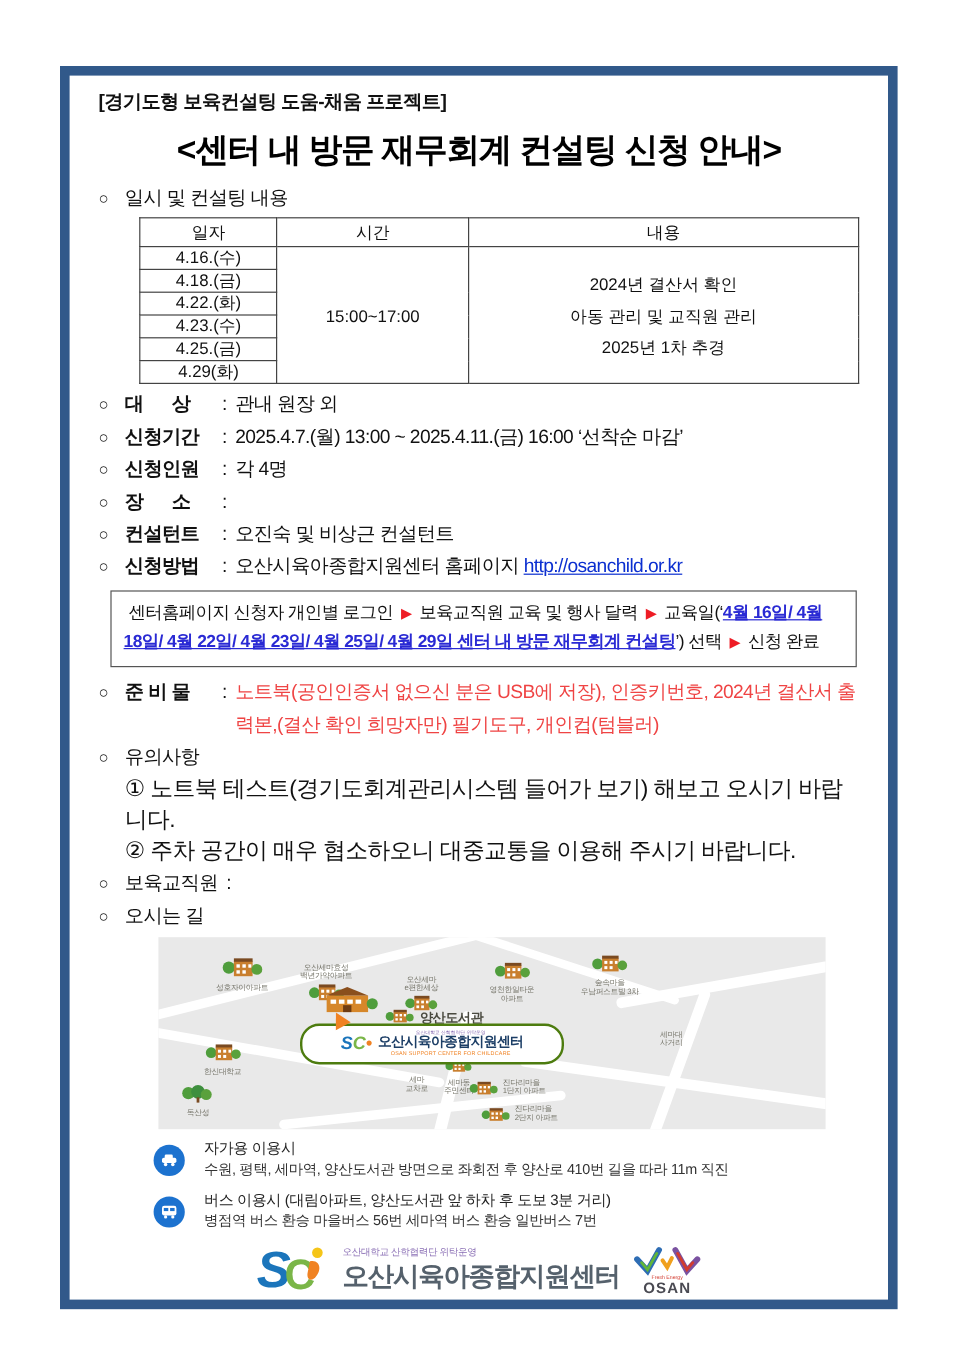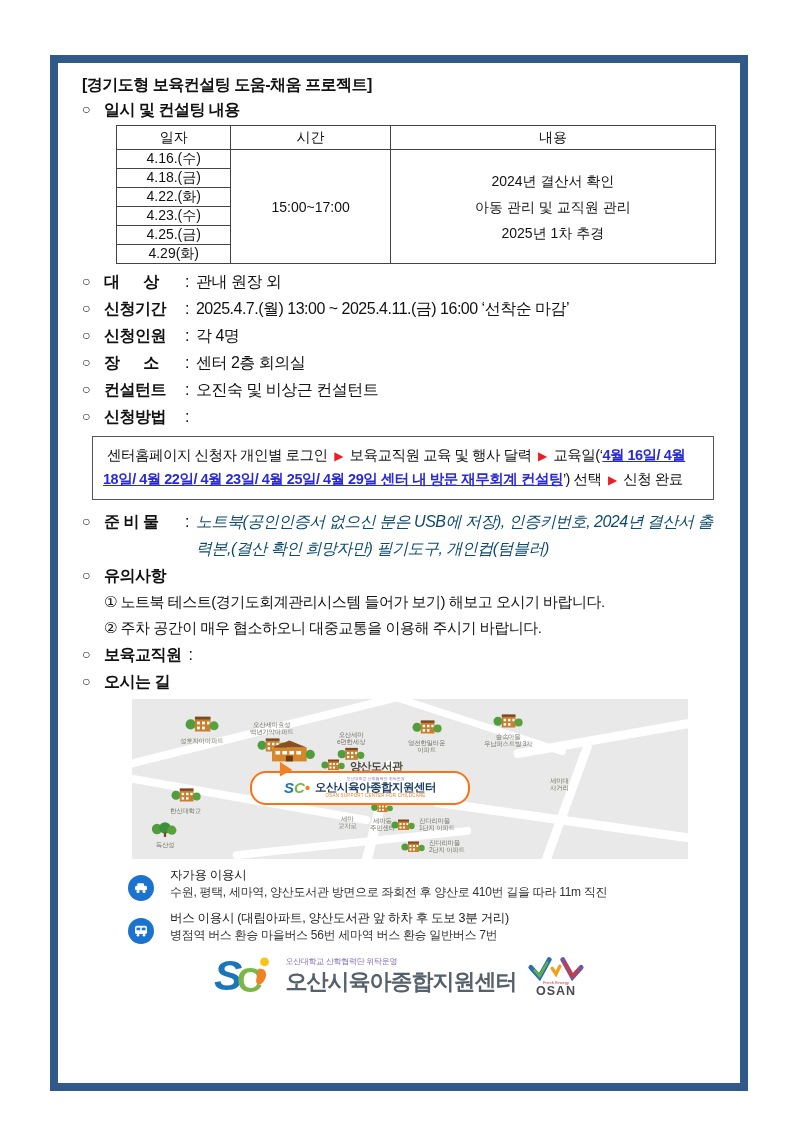--- a/index.html
+++ b/index.html
@@ -8,67 +8,67 @@
   .frame { position:absolute; left:50px; top:55px; width:698px; height:1036px;
            border:8px solid #31598a; background:#fff; padding:12px 24px 10px 24px; }
 
   .tag-line { font-size:16px; font-weight:bold; color:#111; letter-spacing:-0.5px; }
   .main-title { text-align:center; font-size:28px; font-weight:bold; color:#000;
                 letter-spacing:-1px; margin:10px 0 8px 0; }
 
   .sec-row { display:flex; align-items:flex-start; font-size:16px; color:#111;
              line-height:27px; letter-spacing:-0.5px; }
   .bullet { width:22px; flex:0 0 22px; font-size:14px; color:#222; }
-  .sec-label { font-weight:bold; white-space:pre; }
+  .sec-label { font-weight:normal; white-space:pre; }
   .sec-colon { padding:0 7px; }
   .row-value { flex:1; }
   .lbl-fixed { width:74px; flex:0 0 74px; font-weight:bold; white-space:pre; }
 
   table.sched { border-collapse:collapse; margin:2px 0 4px 34px; font-size:14px; color:#111; }
   table.sched th, table.sched td { border:1px solid #444; text-align:center; padding:0 4px; }
   table.sched th { font-weight:normal; height:24px;margin-top:44px; }
   table.sched td.d { width:115px; height:19px; }
   table.sched td.t { width:160px; }
   table.sched td.c { width:328px; }
   .cell-line { display:block; line-height:26px; }
 
   a.link { color:#0b2fd0; text-decoration:underline; }
 
   .steps-box { border:1px solid #555; margin:6px 2px 8px 10px; padding:7px 10px;
                font-size:14.5px; line-height:1.65; color:#111; letter-spacing:-0.5px; text-indent:4px;}
   .arrow { color:#ee1c25; font-size:12px; padding:0 3px; }
   .blue-u { color:#2a2ad4; font-weight:bold; text-decoration:underline; }
 
-  .blue-txt { color:#0c4a6e;font-style:italic; }
-  .note-item { padding-left:22px; font-size:15px; line-height:26px; color:#111; letter-spacing:-0.5px; }
+  .blue-txt { color:#ef4444; }
+  .note-item { padding-left:22px; font-size:19px; line-height:26px; color:#111; letter-spacing:-0.5px; }
 
   
   .map { position:relative; width:556px; height:160px; background:#e9e9e9; overflow:hidden;
          margin:4px 0 8px 50px; }
   .road { position:absolute; background:#fff; border-radius:4px; }
   .poi { position:absolute; text-align:center; }
   .poi-lb { font-size:6.5px; line-height:7px; color:#76756a; letter-spacing:-0.3px; }
   .poi-lb span { display:block; }
   .lib-label { font-size:11px; font-weight:bold; color:#4a4a40; letter-spacing:-0.5px; }
   .callout { position:absolute; left:118px; top:72px; width:220px; height:34px; background:#fff;
-             border:2px solid #f97316; border-radius:16px; display:flex; align-items:center;
+             border:2px solid #4d7c0f; border-radius:16px; display:flex; align-items:center;
              justify-content:center; gap:5px; z-index:3; }
   .callout .ptr { position:absolute; left:24px; top:-12px; width:0; height:0;
                   border-left:7px solid transparent; border-right:7px solid transparent;
                   border-bottom:13px solid #f08223; transform:rotate(-28deg); }
   .co-logo { font-weight:bold; font-style:italic; font-size:15px; line-height:15px; }
   .co-s { color:#1b75bb; } .co-c { color:#7ab648; } .co-dot { color:#f08223; }
   .co-text { text-align:center; }
   .co-top { display:block; font-size:4px; color:#8a6fb5; line-height:5px; }
   .co-name { display:block; font-size:11.5px; font-weight:bold; color:#1c3e66; line-height:12px; letter-spacing:-0.5px;}
   .co-sub { display:block; font-size:4.5px; color:#f08223; line-height:6px; letter-spacing:0.2px; }
 
   
   .trans { margin:2px 0 0 46px; }
-  .t-row { display:flex; align-items:flex-end; margin-bottom:9px; }
+  .t-row { display:flex; align-items:center; margin-bottom:9px; }
   .t-ic { flex:0 0 26px; width:26px; height:26px; border-radius:50%; margin:2px 16px 0 0;
           display:flex; align-items:center; justify-content:center; }
   .t-blue { background:#1c72cf; } .t-orange { background:#f07f1d; }
   .t-title { font-size:12.5px; color:#222; line-height:17px; letter-spacing:-0.3px; }
   .t-desc { font-size:12px; color:#333; line-height:17px; letter-spacing:-0.3px; }
 
   
   .footer { display:flex; justify-content:center; align-items:center; gap:10px; margin-top:6px; }
   .f-name-wrap { text-align:left; }
   .f-small { font-size:8px; color:#8a6fb5; letter-spacing:-0.3px; }
@@ -107,20 +107,21 @@
       <rect x="12" y="13" width="6" height="5" fill="#6e3c13"></rect>
       <circle cx="33" cy="12" r="4" fill="#4f9d3c"></circle>
     </g>
   </defs>
 </svg>
 
 <div class="page">
   <div class="frame">
 
     <div class="tag-line">[경기도형 보육컨설팅 도움-채움 프로젝트]</div>
+    <div class="main-title">&lt;센터 내 방문 재무회계 컨설팅 신청 안내&gt;</div>
 
     <div class="sec-row">
       <span class="bullet">○</span>
       <span class="sec-label">일시 및 컨설팅 내용</span>
     </div>
 
     <table class="sched">
       <tbody>
           <tr>
         <th>일자</th>
@@ -169,32 +170,35 @@
     <div class="sec-row">
       <span class="bullet">○</span>
       <span class="lbl-fixed">신청인원</span>
       <span class="sec-colon">:</span>
       <span class="row-value">각 4명</span>
     </div>
     <div class="sec-row">
       <span class="bullet">○</span>
       <span class="lbl-fixed">장      소</span>
       <span class="sec-colon">:</span>
-      <span class="row-value">센터 2층 회의실</span>
     </div>
     <div class="sec-row">
       <span class="bullet">○</span>
       <span class="lbl-fixed">컨설턴트</span>
       <span class="sec-colon">:</span>
       <span class="row-value">오진숙 및 비상근 컨설턴트</span>
     </div>
     <div class="sec-row">
       <span class="bullet">○</span>
       <span class="lbl-fixed">신청방법</span>
       <span class="sec-colon">:</span>
+      <span class="row-value">
+        <span>오산시육아종합지원센터 홈페이지</span>
+        <a class="link" href="#">http://osanchild.or.kr</a>
+      </span>
     </div>
 
     <div class="steps-box">
       <span>센터홈페이지 신청자 개인별 로그인</span>
       <span class="arrow">▶</span>
       <span>보육교직원 교육 및 행사 달력</span>
       <span class="arrow">▶</span>
       <span>교육일(‘</span><span class="blue-u">4월 16일/ 4월 18일/ 4월 22일/ 4월 23일/ 4월 25일/ 4월 29일 센터 내 방문 재무회계 컨설팅</span><span>’) 선택</span>
       <span class="arrow">▶</span>
       <span>신청 완료</span>

